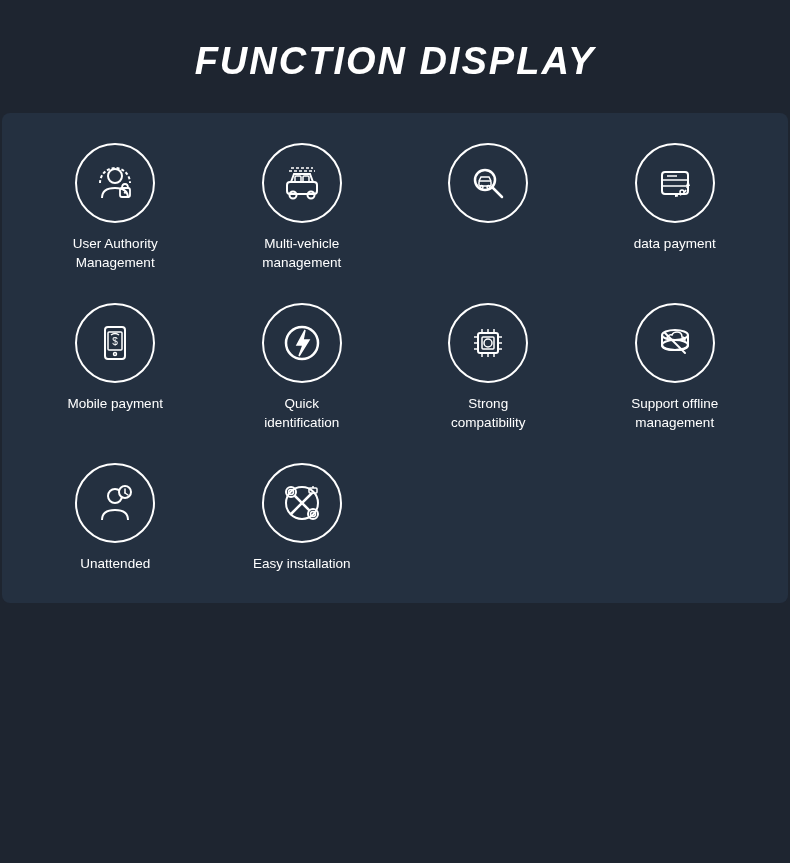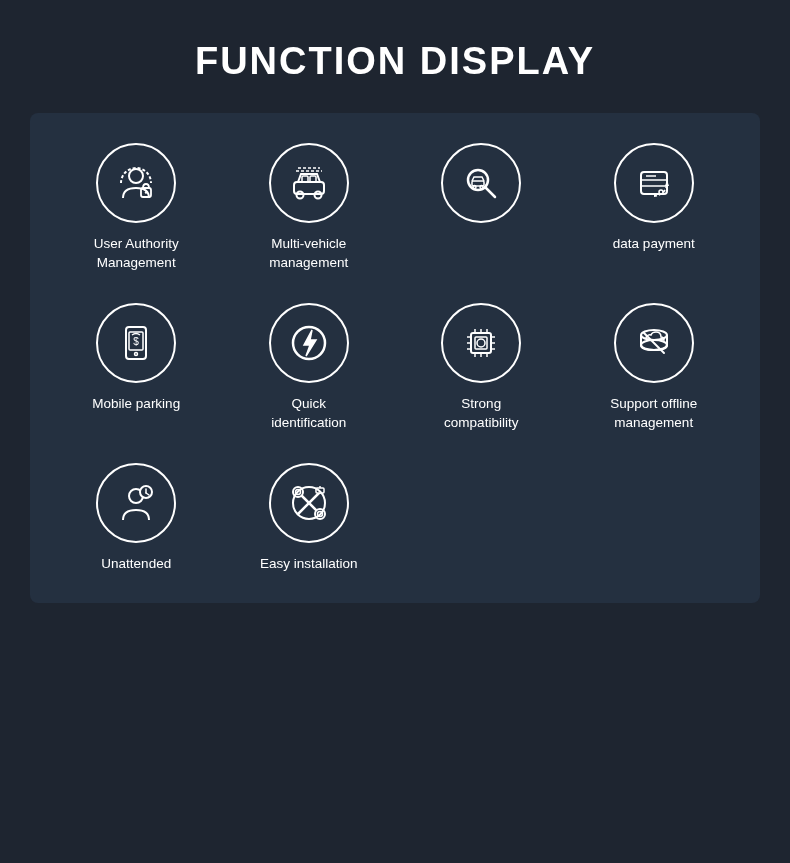--- a/index.html
+++ b/index.html
@@ -17,26 +17,27 @@
     }
 
     .page-title {
       color: #ffffff;
       font-size: 38px;
       font-weight: 900;
       letter-spacing: 2px;
       margin-top: 40px;
       margin-bottom: 30px;
       text-align: center;
+      font-style: italic;
     }
 
     .card {
       background-color: #243040;
       border-radius: 8px;
-      width: 730px;
+      width: 786px;
       padding: 30px 20px;
       display: grid;
       grid-template-columns: repeat(4, 1fr);
       row-gap: 30px;
     }
 
     .feature-item {
       display: flex;
       flex-direction: column;
       align-items: center;
@@ -161,21 +162,21 @@
 
         <rect x="16" y="12" width="14" height="18" rx="1" stroke-width="1.5"></rect>
 
         <circle cx="23" cy="34" r="1.5" stroke-width="1.5"></circle>
 
         <text x="23" y="25" text-anchor="middle" font-size="10" fill="white" stroke="none" font-family="Arial">$</text>
 
         <path d="M19 15 Q23 12 27 15" stroke-width="1.5" fill="none"></path>
       </svg>
     </div>
-    <span class="feature-label">Mobile parking</span>
+    <span class="feature-label">Mobile payment</span>
   </div>
 
 
   <div class="feature-item">
     <div class="icon-circle">
       <svg viewBox="0 0 46 46">
 
         <circle cx="23" cy="23" r="16" stroke-width="2.5"></circle>
         <path d="M26 10 L18 25 L24 25 L20 36 L30 20 L24 20 Z" stroke-width="1.5" fill="white" stroke="white"></path>
       </svg>

